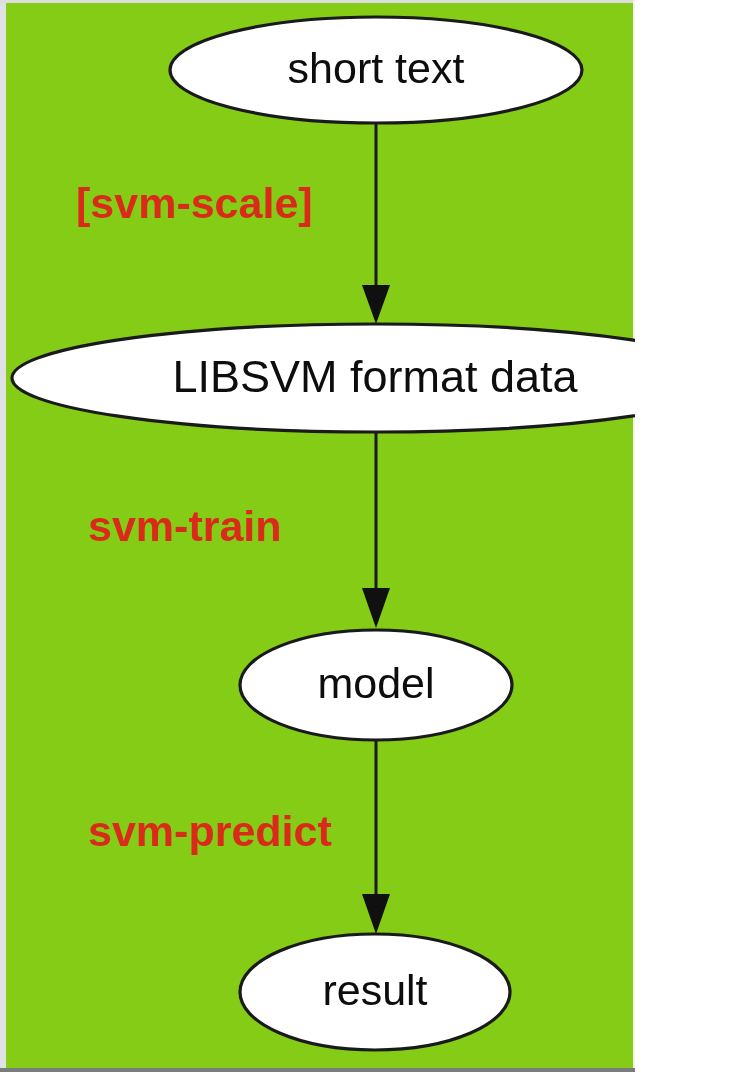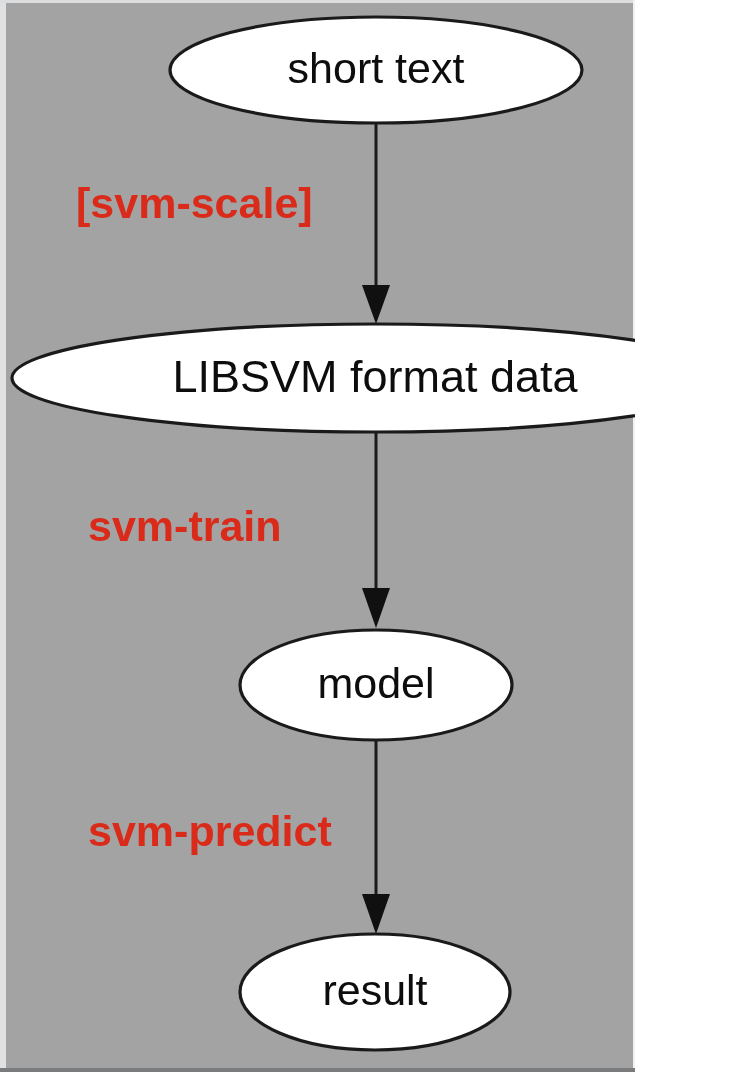--- a/index.html
+++ b/index.html
@@ -4,21 +4,21 @@
 <style>
   html, body {
     margin: 0;
     padding: 0;
     background: #ffffff;
   }
   #canvas {
     position: relative;
     width: 635px;
     height: 1072px;
-    background: #a3a3a3;
+    background: #84cc16;
     overflow: hidden;
     font-family: "Liberation Sans", sans-serif;
   }
   
   .frame-left {
     position: absolute;
     left: 0; top: 0;
     width: 6px; height: 1072px;
     background: #e0e1e2;
   }

